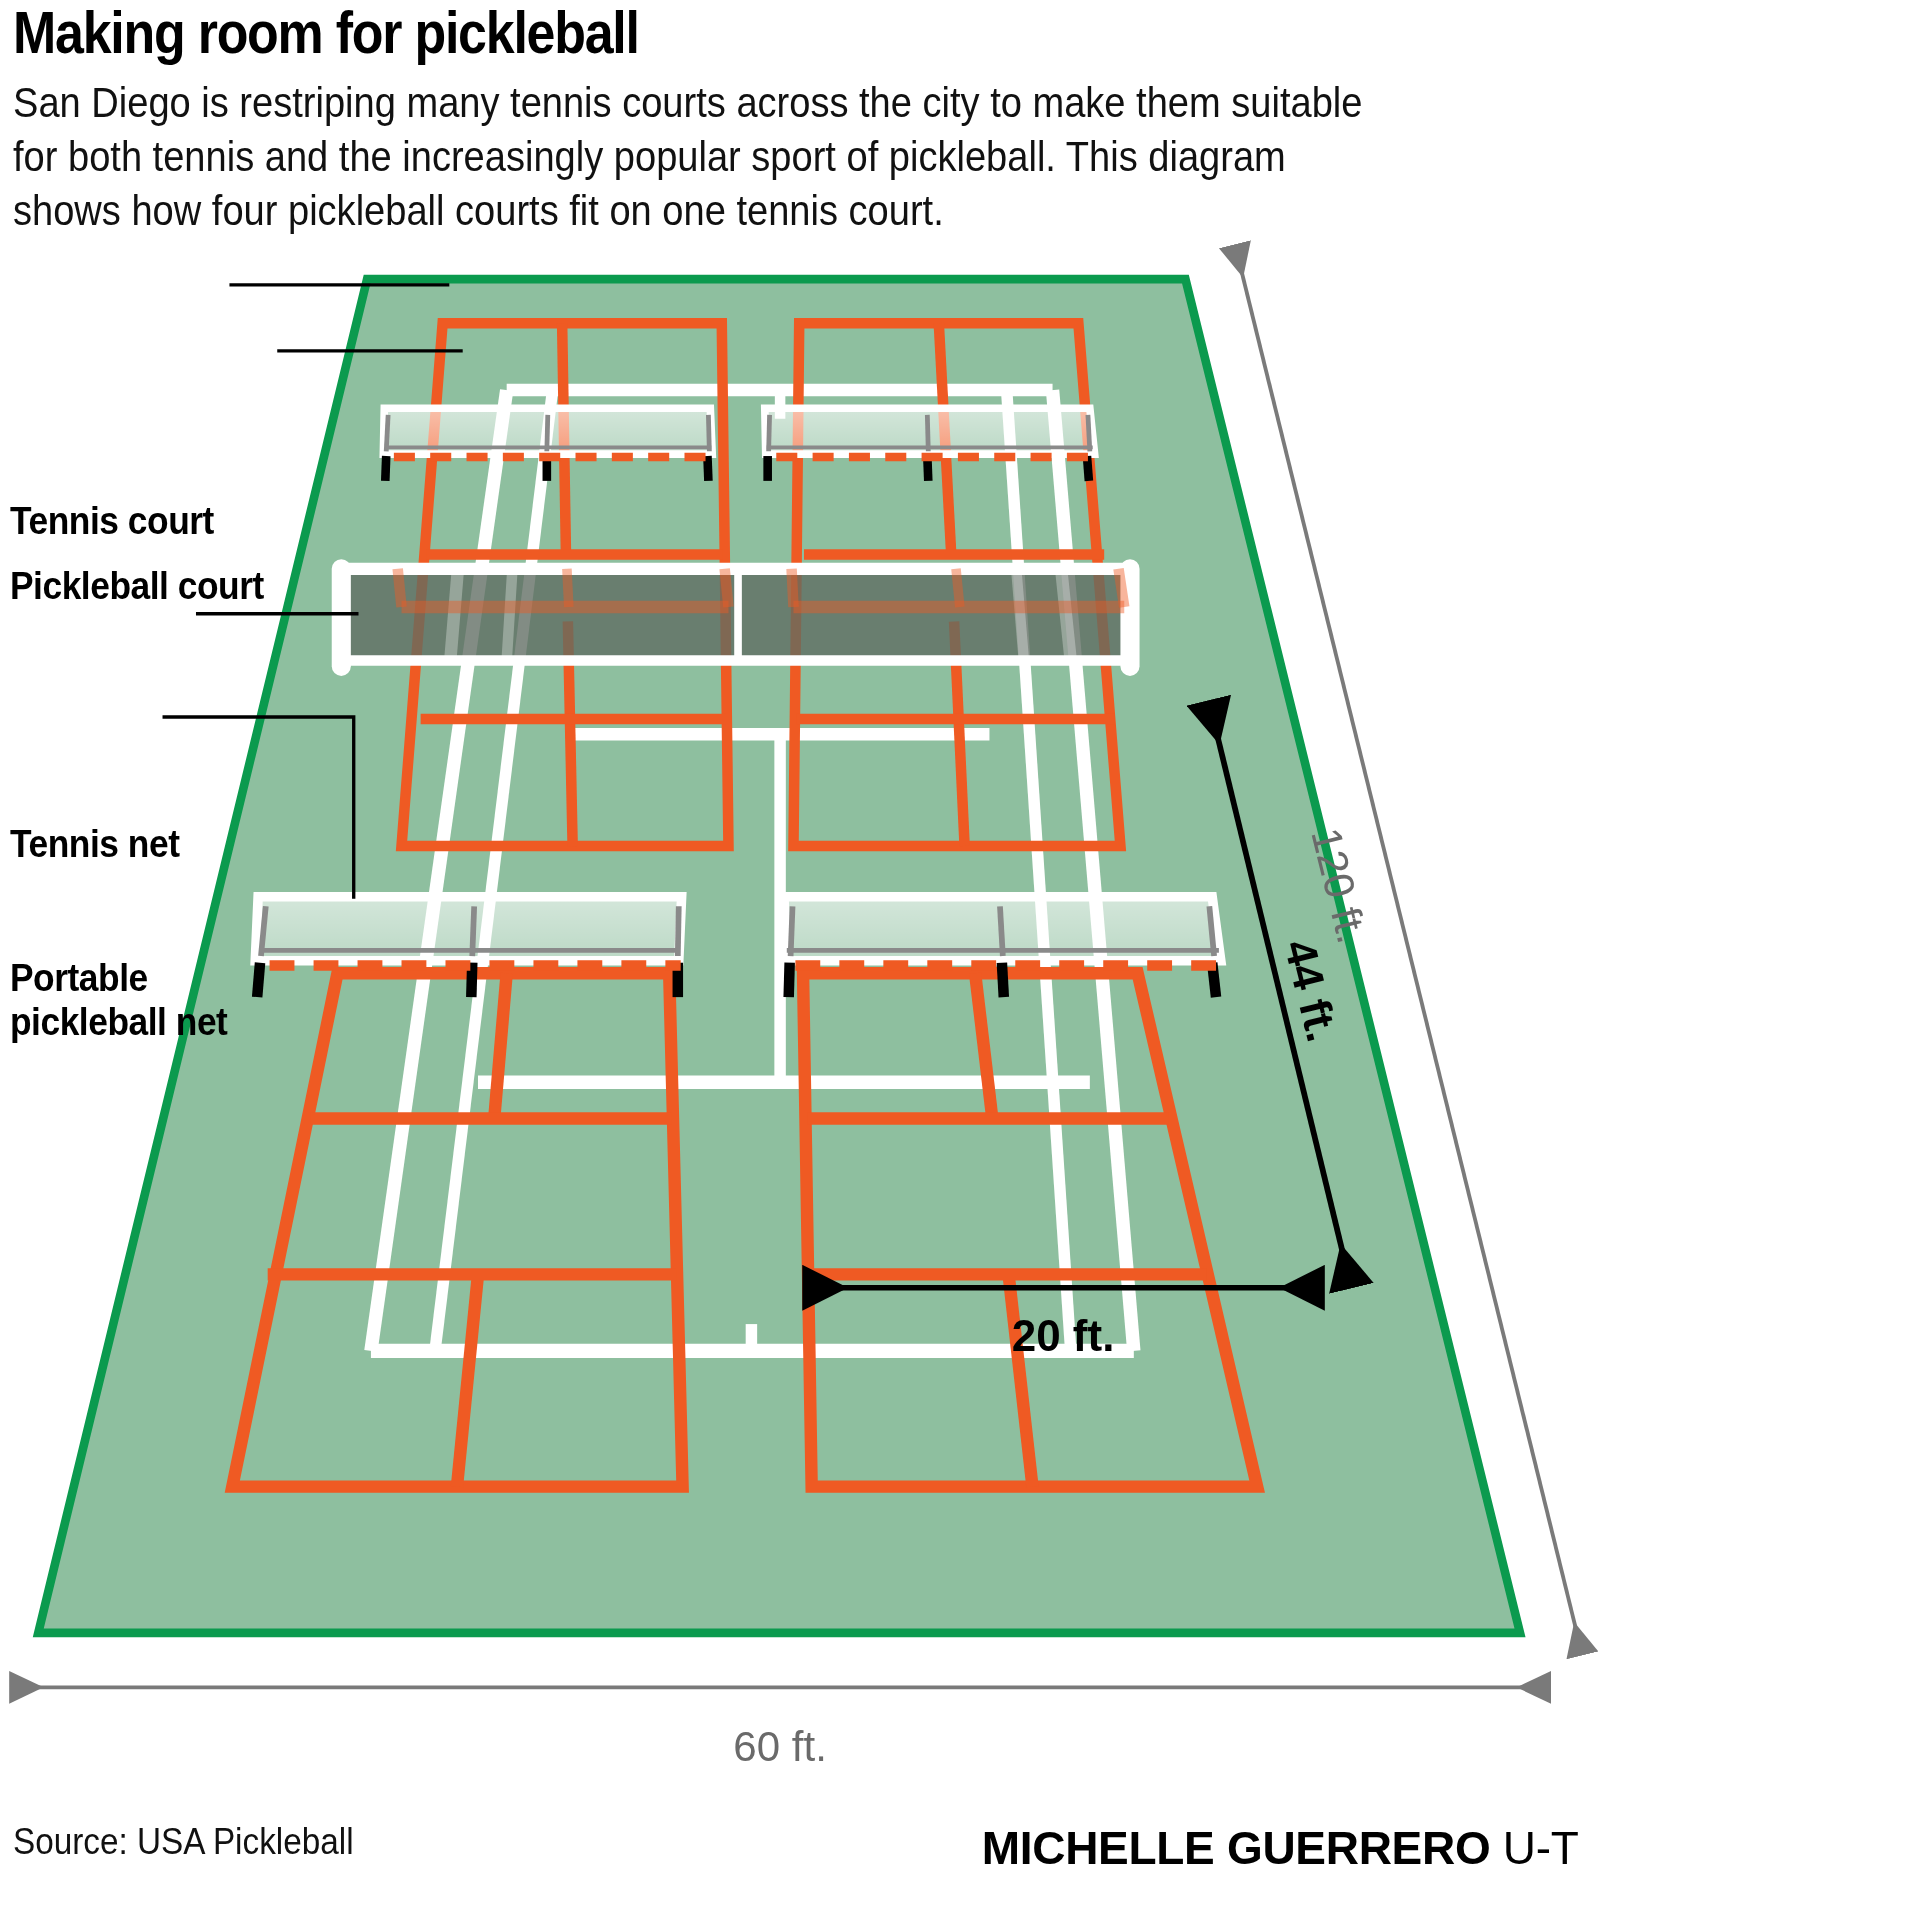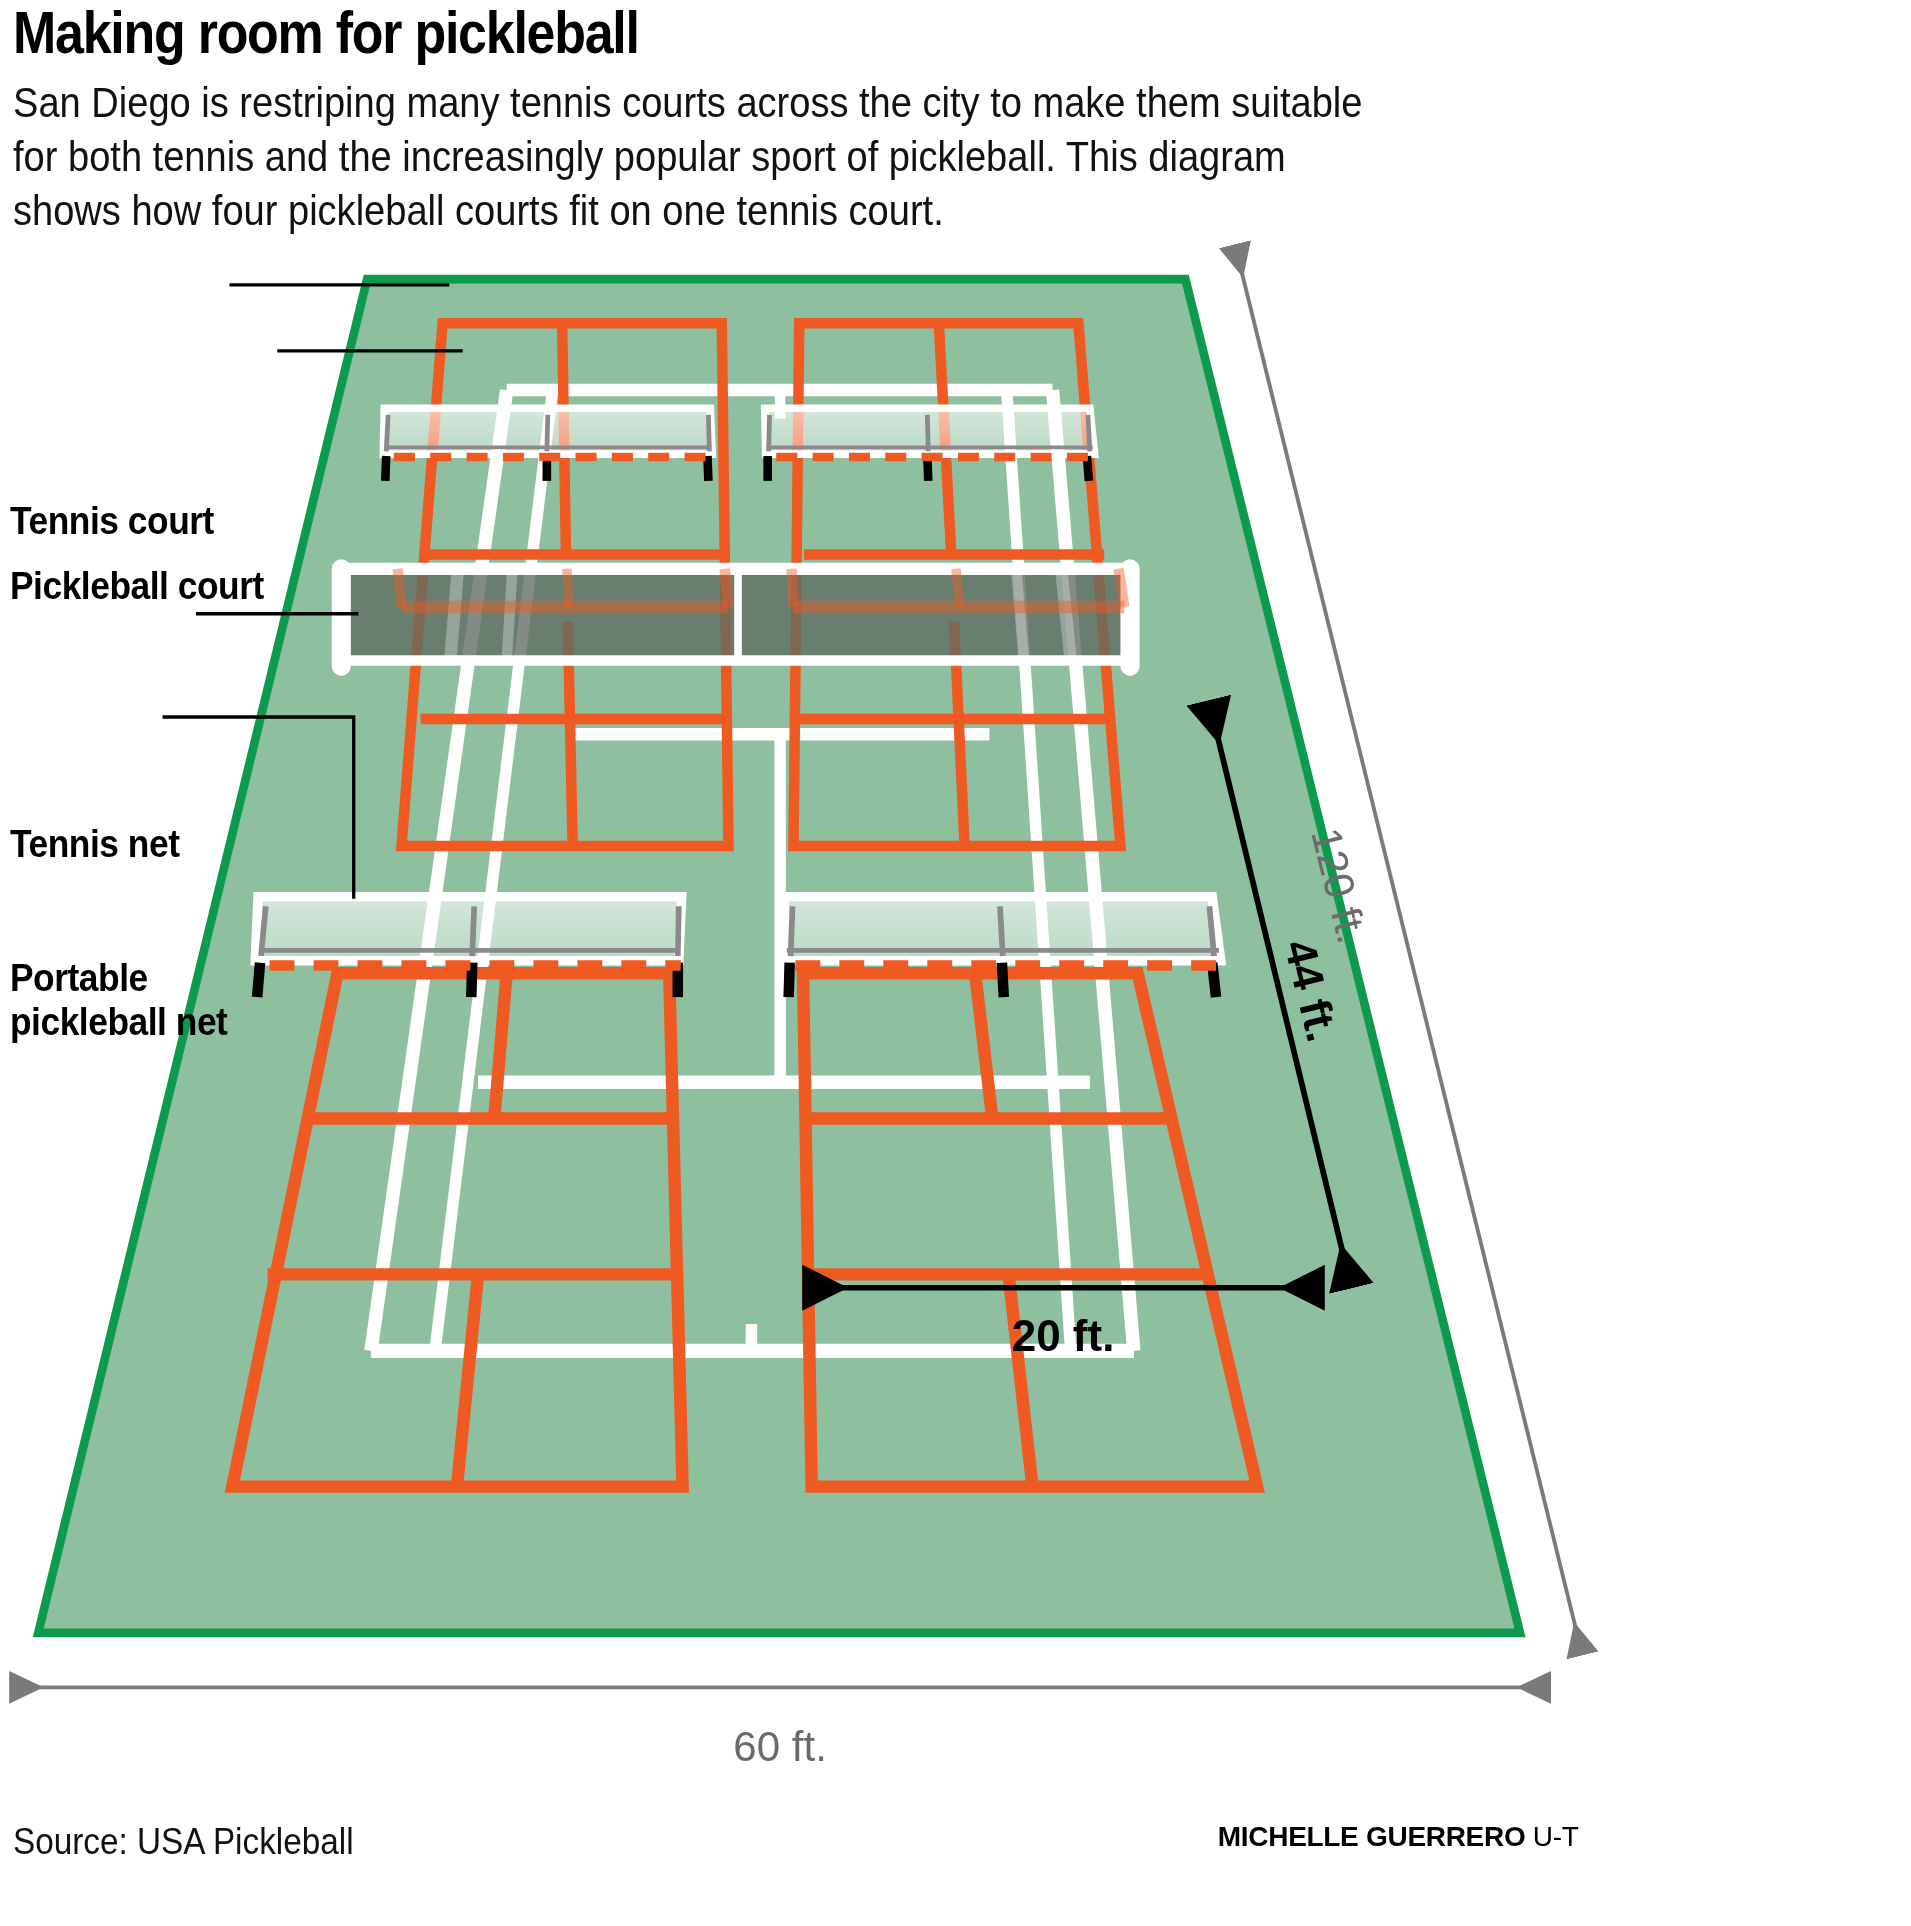--- a/index.html
+++ b/index.html
@@ -33,21 +33,21 @@
   #lbl-pb-court{left:9.6px;top:325px;}
   #lbl-tennis-net{left:9.6px;top:583px;}
   #lbl-portable{left:9.6px;top:717px;white-space:normal;width:287px;}
 
   #footer{position:absolute;left:0;top:1821px;width:1592px;height:57px;}
   #source{
     position:absolute;left:13.4px;top:0;font-size:37px;color:#111;
     transform:scaleX(0.9);transform-origin:left top;white-space:nowrap;
   }
   #credit{
-    position:absolute;right:13.4px;top:0;font-size:28px;color:#000;
+    position:absolute;right:13.4px;top:0;font-size:46px;color:#000;
     white-space:nowrap;letter-spacing:-0.3px;
   }
   #credit .bold{font-weight:bold;}
 </style>
 </head>
 <body>
 
 <div id="headline">Making room for pickleball</div>
 
 <div id="subhead">

